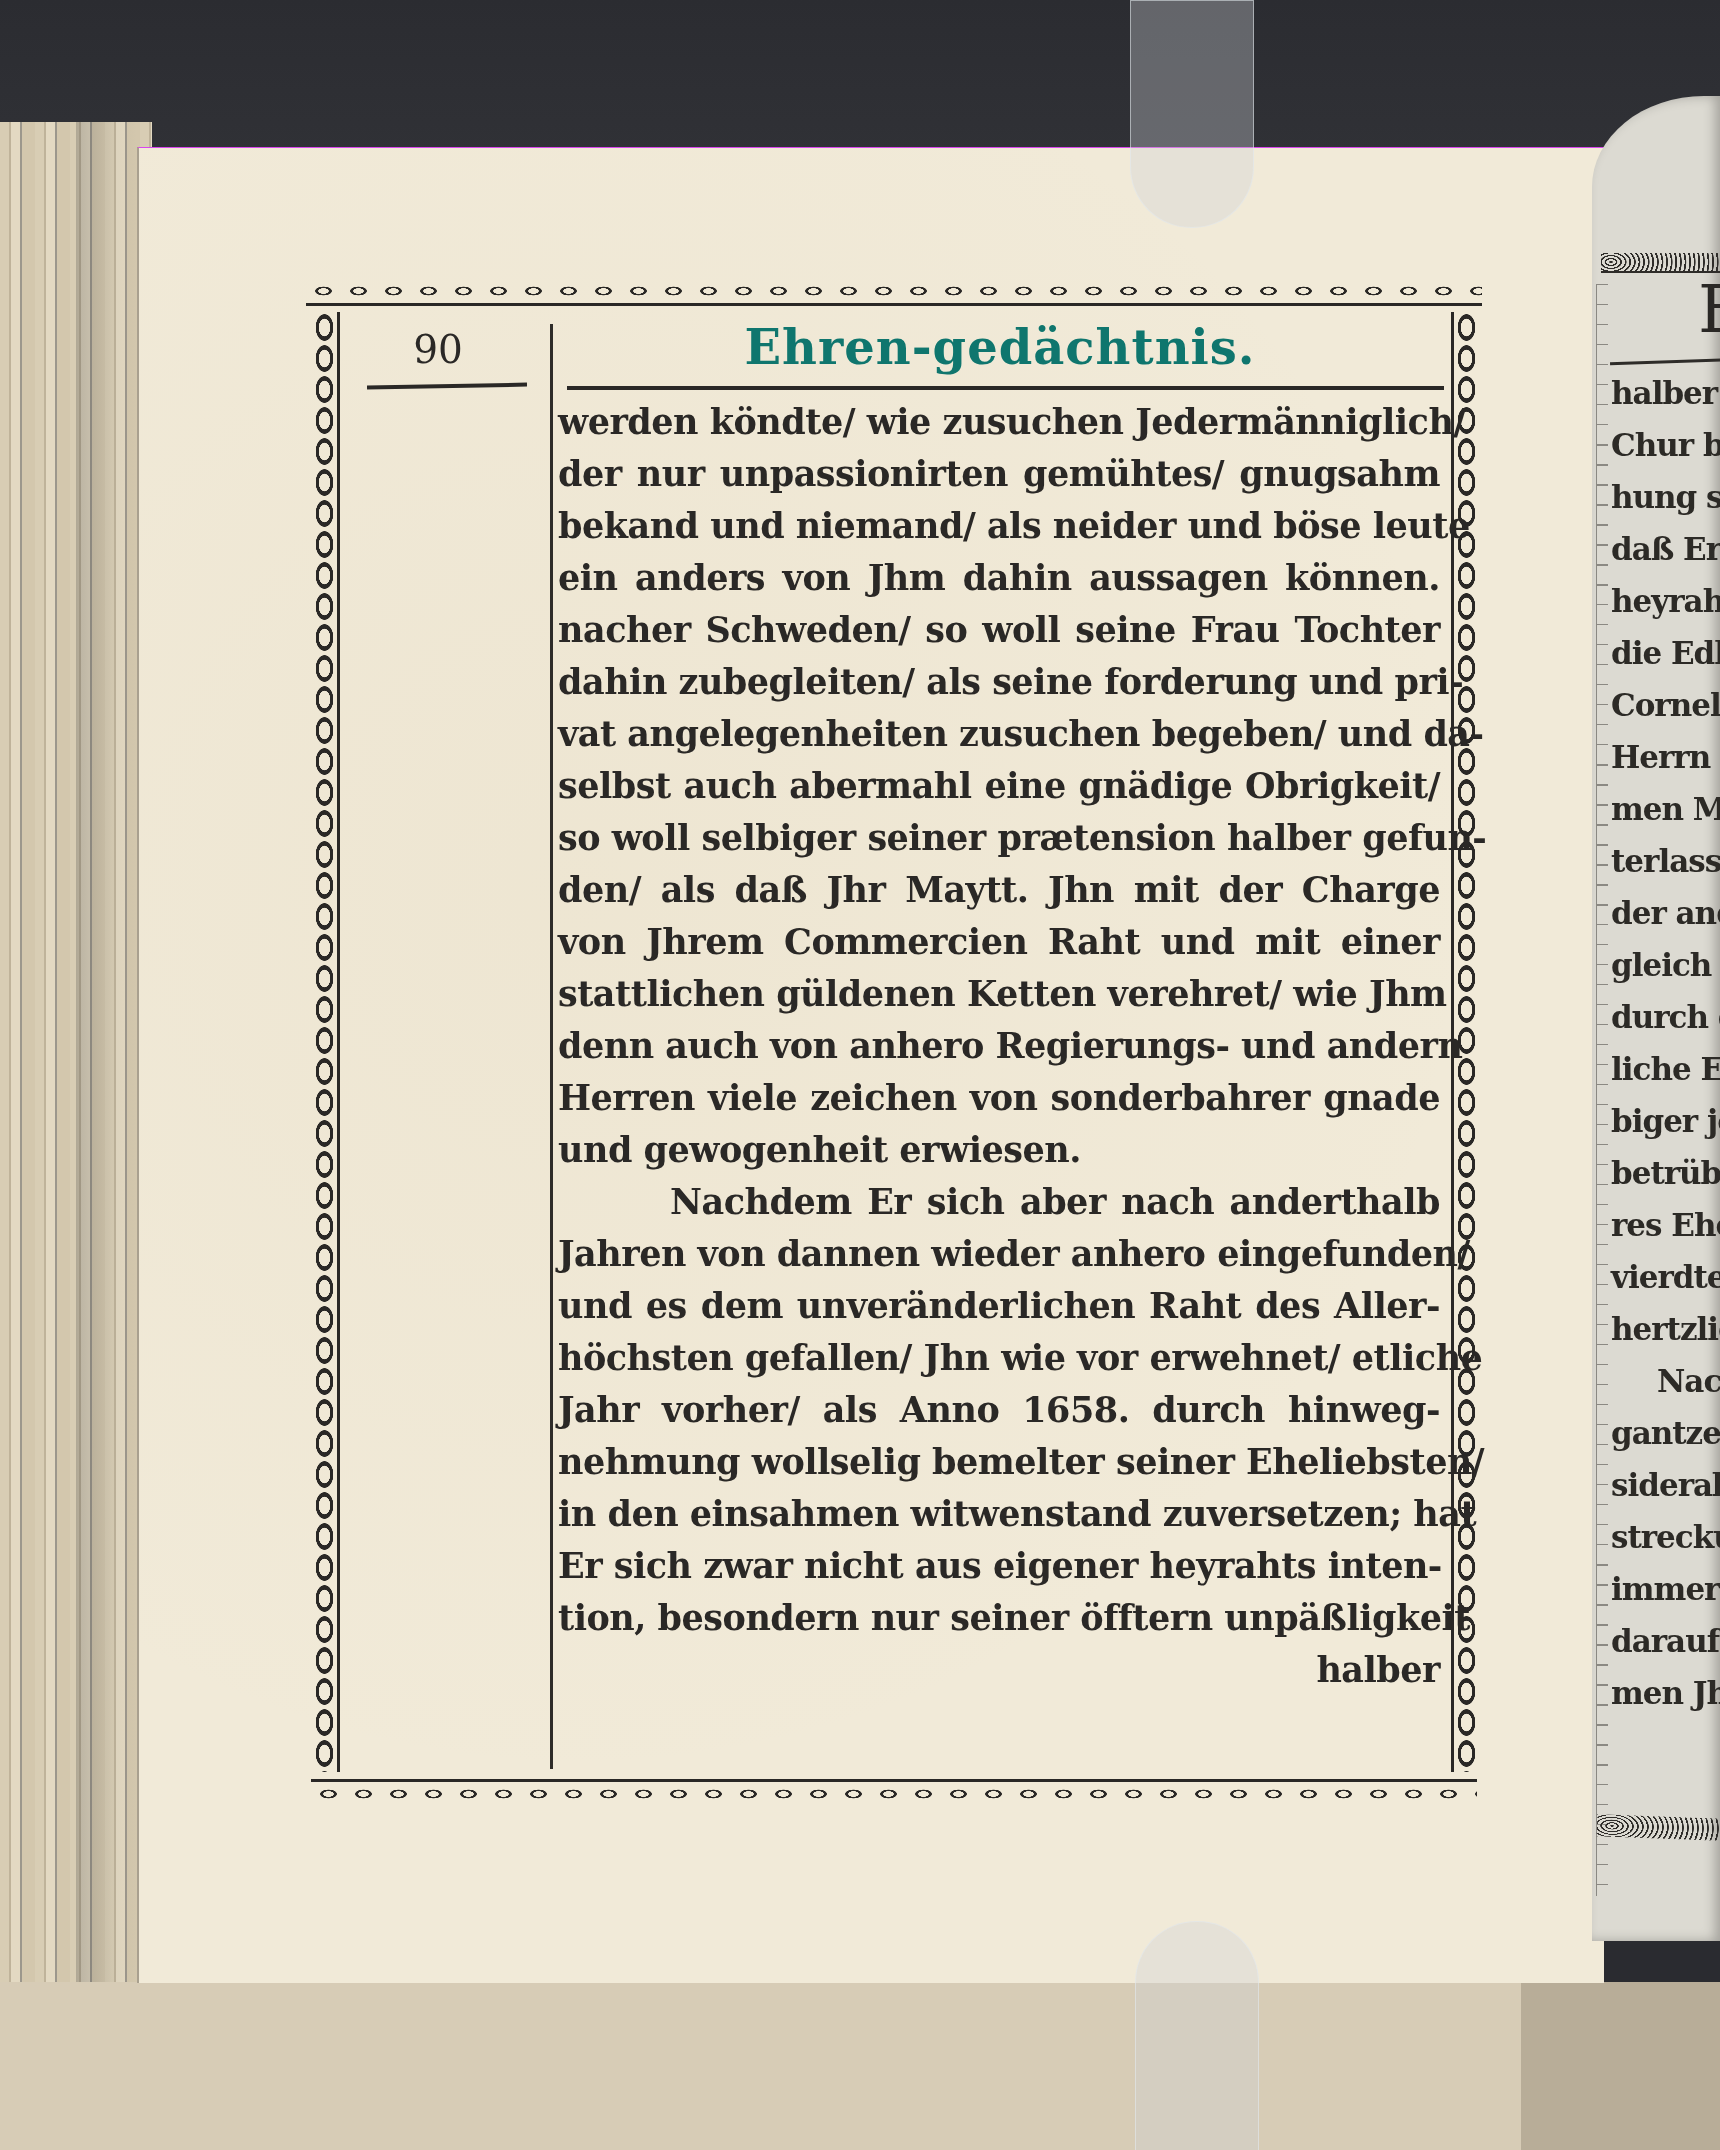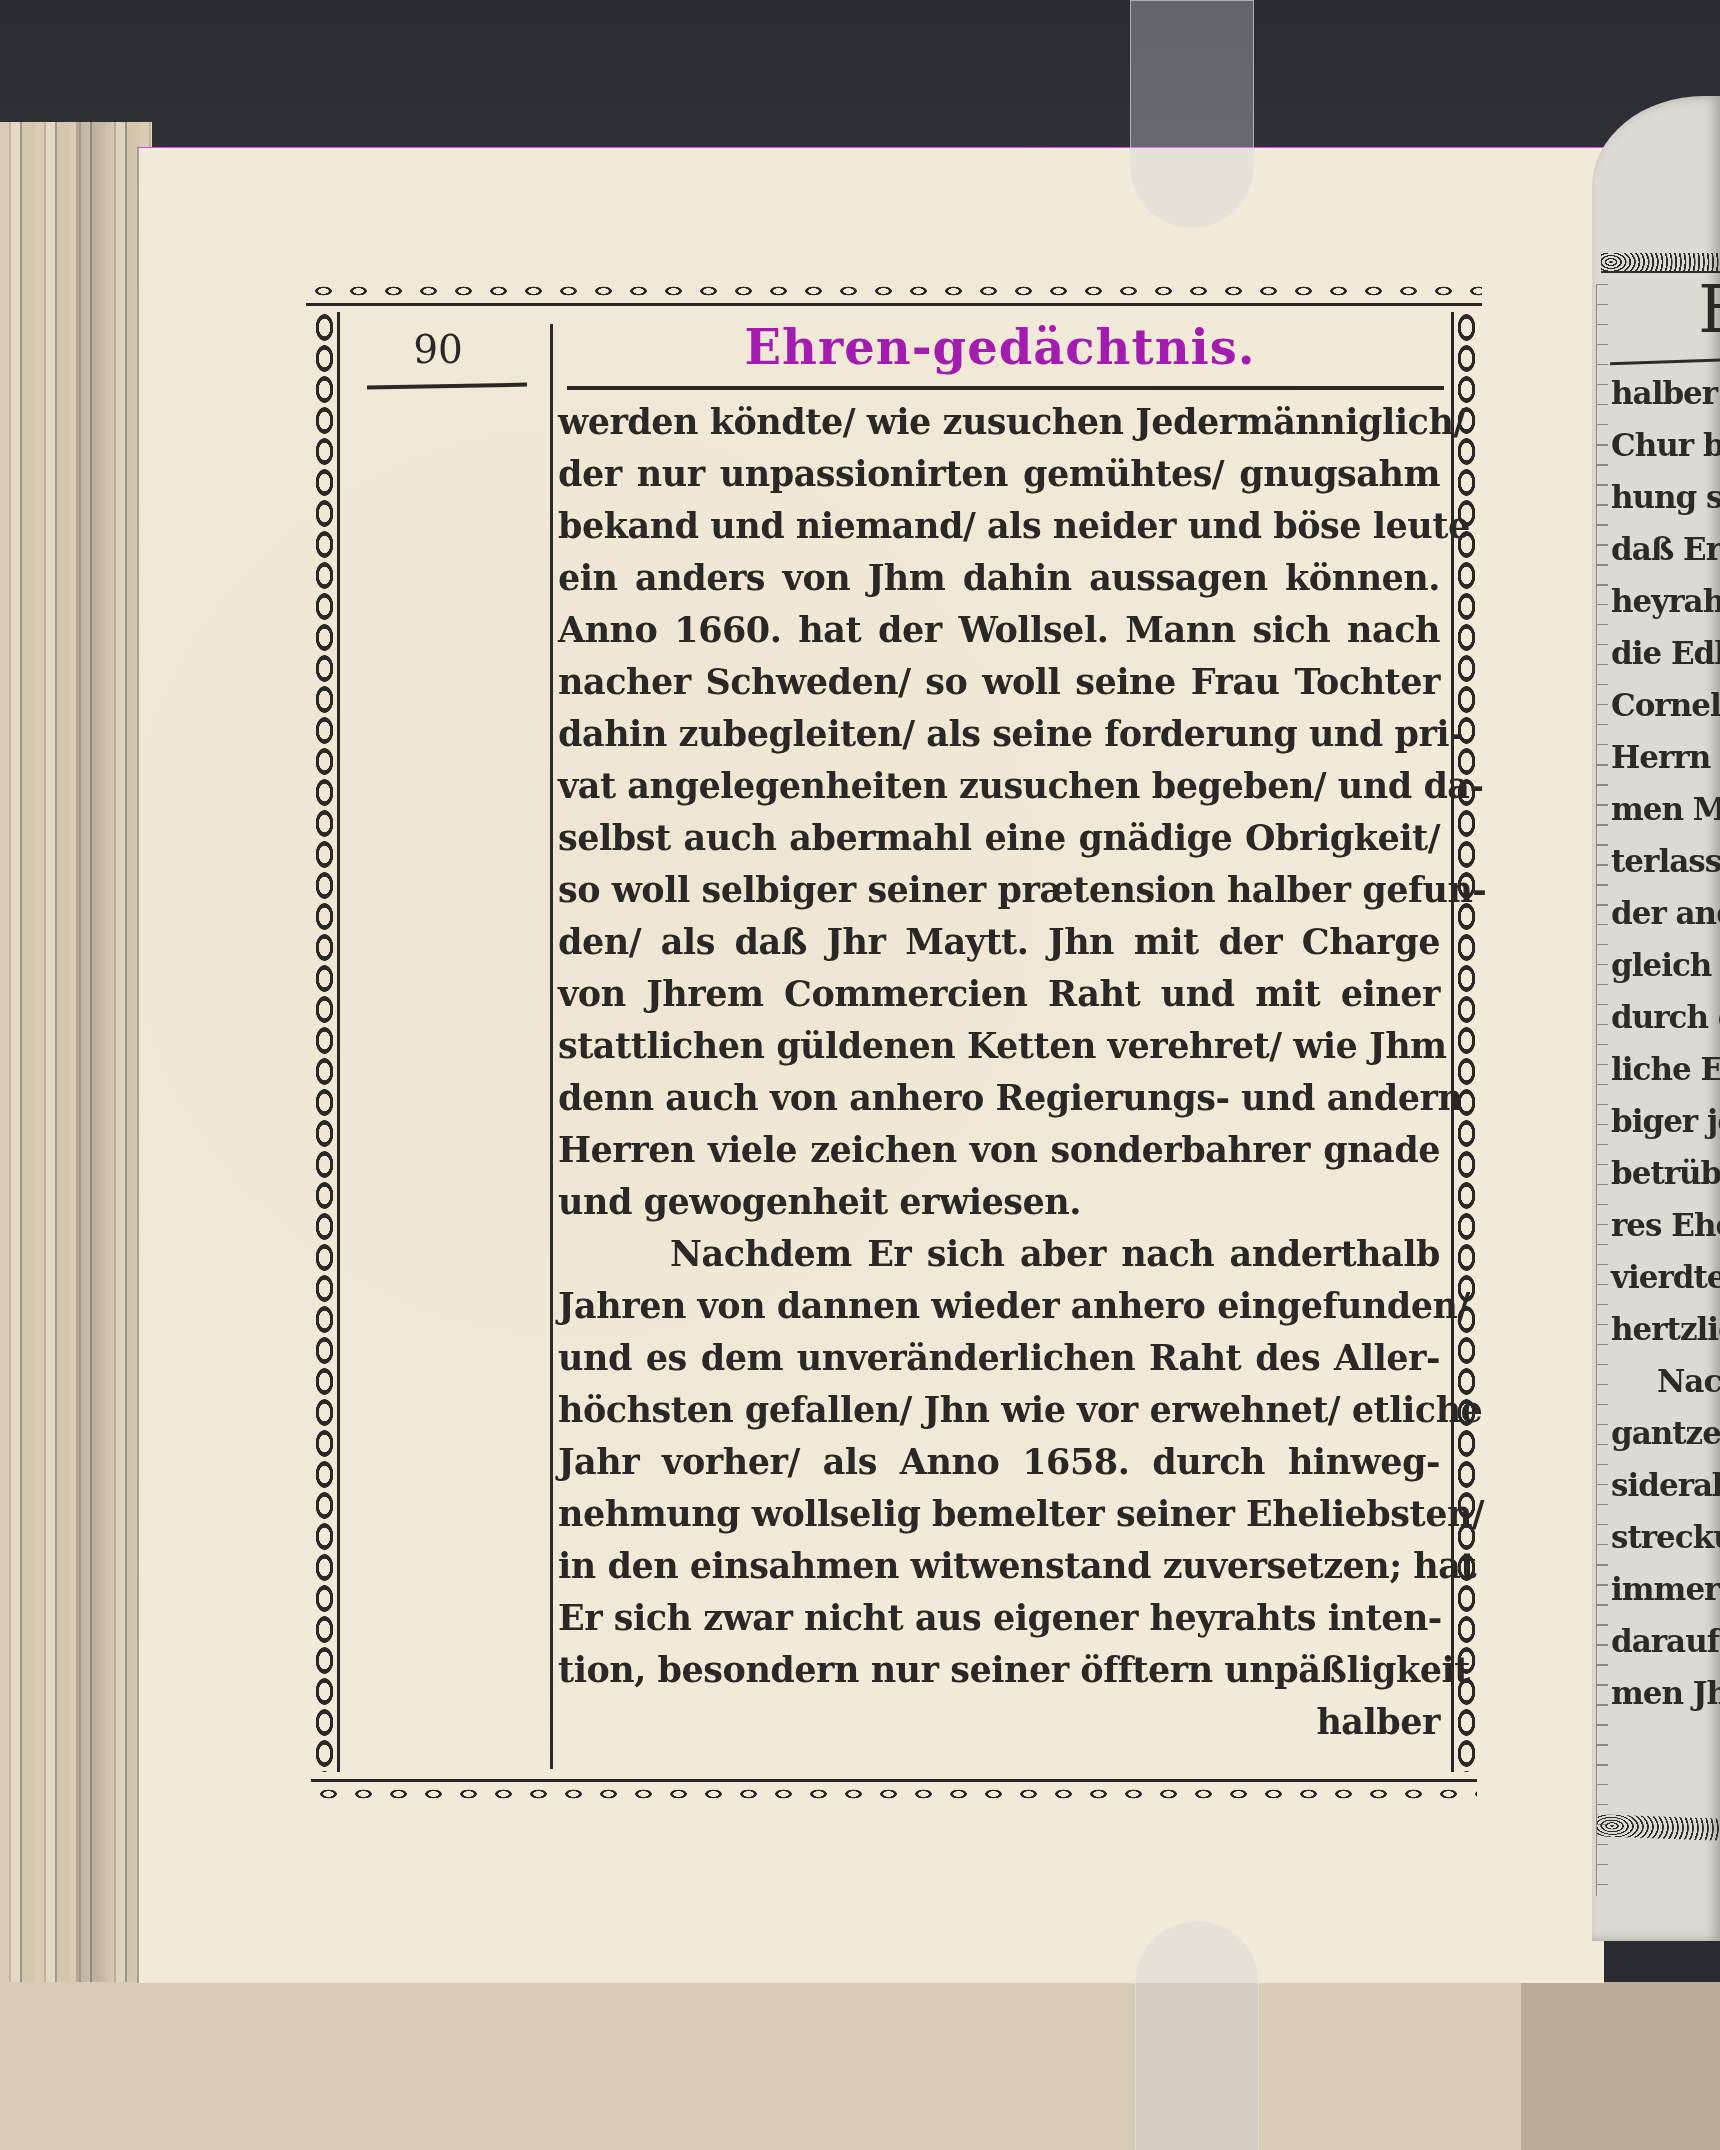--- a/index.html
+++ b/index.html
@@ -47,21 +47,21 @@
   .orn-h.top{left:0;top:0;width:1176px;}
   .orn-h.bottom{left:5px;top:1500px;width:1166px;border-bottom:none;border-top:3.5px solid #2a2826;}
   .orn-v{position:absolute;width:25px;
     background:
       radial-gradient(ellipse 8.6px 13px at 50% 50%,rgba(0,0,0,0) 5.6px,#2a2826 6px 8.6px,rgba(0,0,0,0) 9px) 0 0/25px 31px repeat-y;}
   .orn-v.left{left:6px;top:33px;height:1460px;border-right:3.5px solid #2a2826;}
   .orn-v.right{left:1145px;top:33px;height:1460px;border-left:3.5px solid #2a2826;}
   .divider-v{position:absolute;left:244px;top:45px;width:3px;height:1445px;background:#2e2c29;}
   .pageno{position:absolute;left:76px;top:48px;width:112px;text-align:center;font-family:"DejaVu Serif",serif;font-size:39px;color:#2a2826;}
   .pageno-rule{position:absolute;left:61px;top:105px;width:160px;height:3.5px;background:#2a2826;transform:rotate(-1deg);}
-  .runhead{position:absolute;left:253px;top:40px;width:882px;text-align:center;font-family:"DejaVu Serif",serif;font-weight:bold;font-size:48px;color:#a21caf;letter-spacing:1px;}
+  .runhead{position:absolute;left:253px;top:40px;width:882px;text-align:center;font-family:"DejaVu Serif",serif;font-weight:bold;font-size:48px;color:#0f766e;letter-spacing:1px;}
   .runhead-rule{position:absolute;left:261px;top:107px;width:877px;height:3.5px;background:#2a2826;}
   .body{position:absolute;left:247px;top:117px;width:887px;}
   .line{height:52px;font-family:"DejaVu Serif",serif;font-weight:bold;font-size:35px;line-height:52px;color:#2a2826;
     white-space:nowrap;text-align:justify;text-align-last:justify;letter-spacing:-0.5px;padding-left:5px;}
   .line.indent{padding-left:117px;}
   .line.last{text-align-last:left;}
   .line.catch{text-align-last:right;}
 </style>
 </head>
 <body>
@@ -82,21 +82,20 @@
     <div class="divider-v"></div>
 
     <div class="runhead">Ehren-gedächtnis.</div>
     <div class="runhead-rule"></div>
 
     <div class="body">
       <div class="line">werden köndte/ wie zusuchen Jedermänniglich/</div>
       <div class="line">der nur unpassionirten gemühtes/ gnugsahm</div>
       <div class="line">bekand und niemand/ als neider und böse leute</div>
       <div class="line">ein anders von Jhm dahin aussagen können.</div>
-      <div class="line">Anno 1660. hat der Wollsel. Mann sich nach</div>
       <div class="line">nacher Schweden/ so woll seine Frau Tochter</div>
       <div class="line">dahin zubegleiten/ als seine forderung und pri-</div>
       <div class="line">vat angelegenheiten zusuchen begeben/ und da-</div>
       <div class="line">selbst auch abermahl eine gnädige Obrigkeit/</div>
       <div class="line">so woll selbiger seiner prætension halber gefun-</div>
       <div class="line">den/ als daß Jhr Maytt. Jhn mit der Charge</div>
       <div class="line">von Jhrem Commercien Raht und mit einer</div>
       <div class="line">stattlichen güldenen Ketten verehret/ wie Jhm</div>
       <div class="line">denn auch von anhero Regierungs- und andern</div>
       <div class="line">Herren viele zeichen von sonderbahrer gnade</div>

